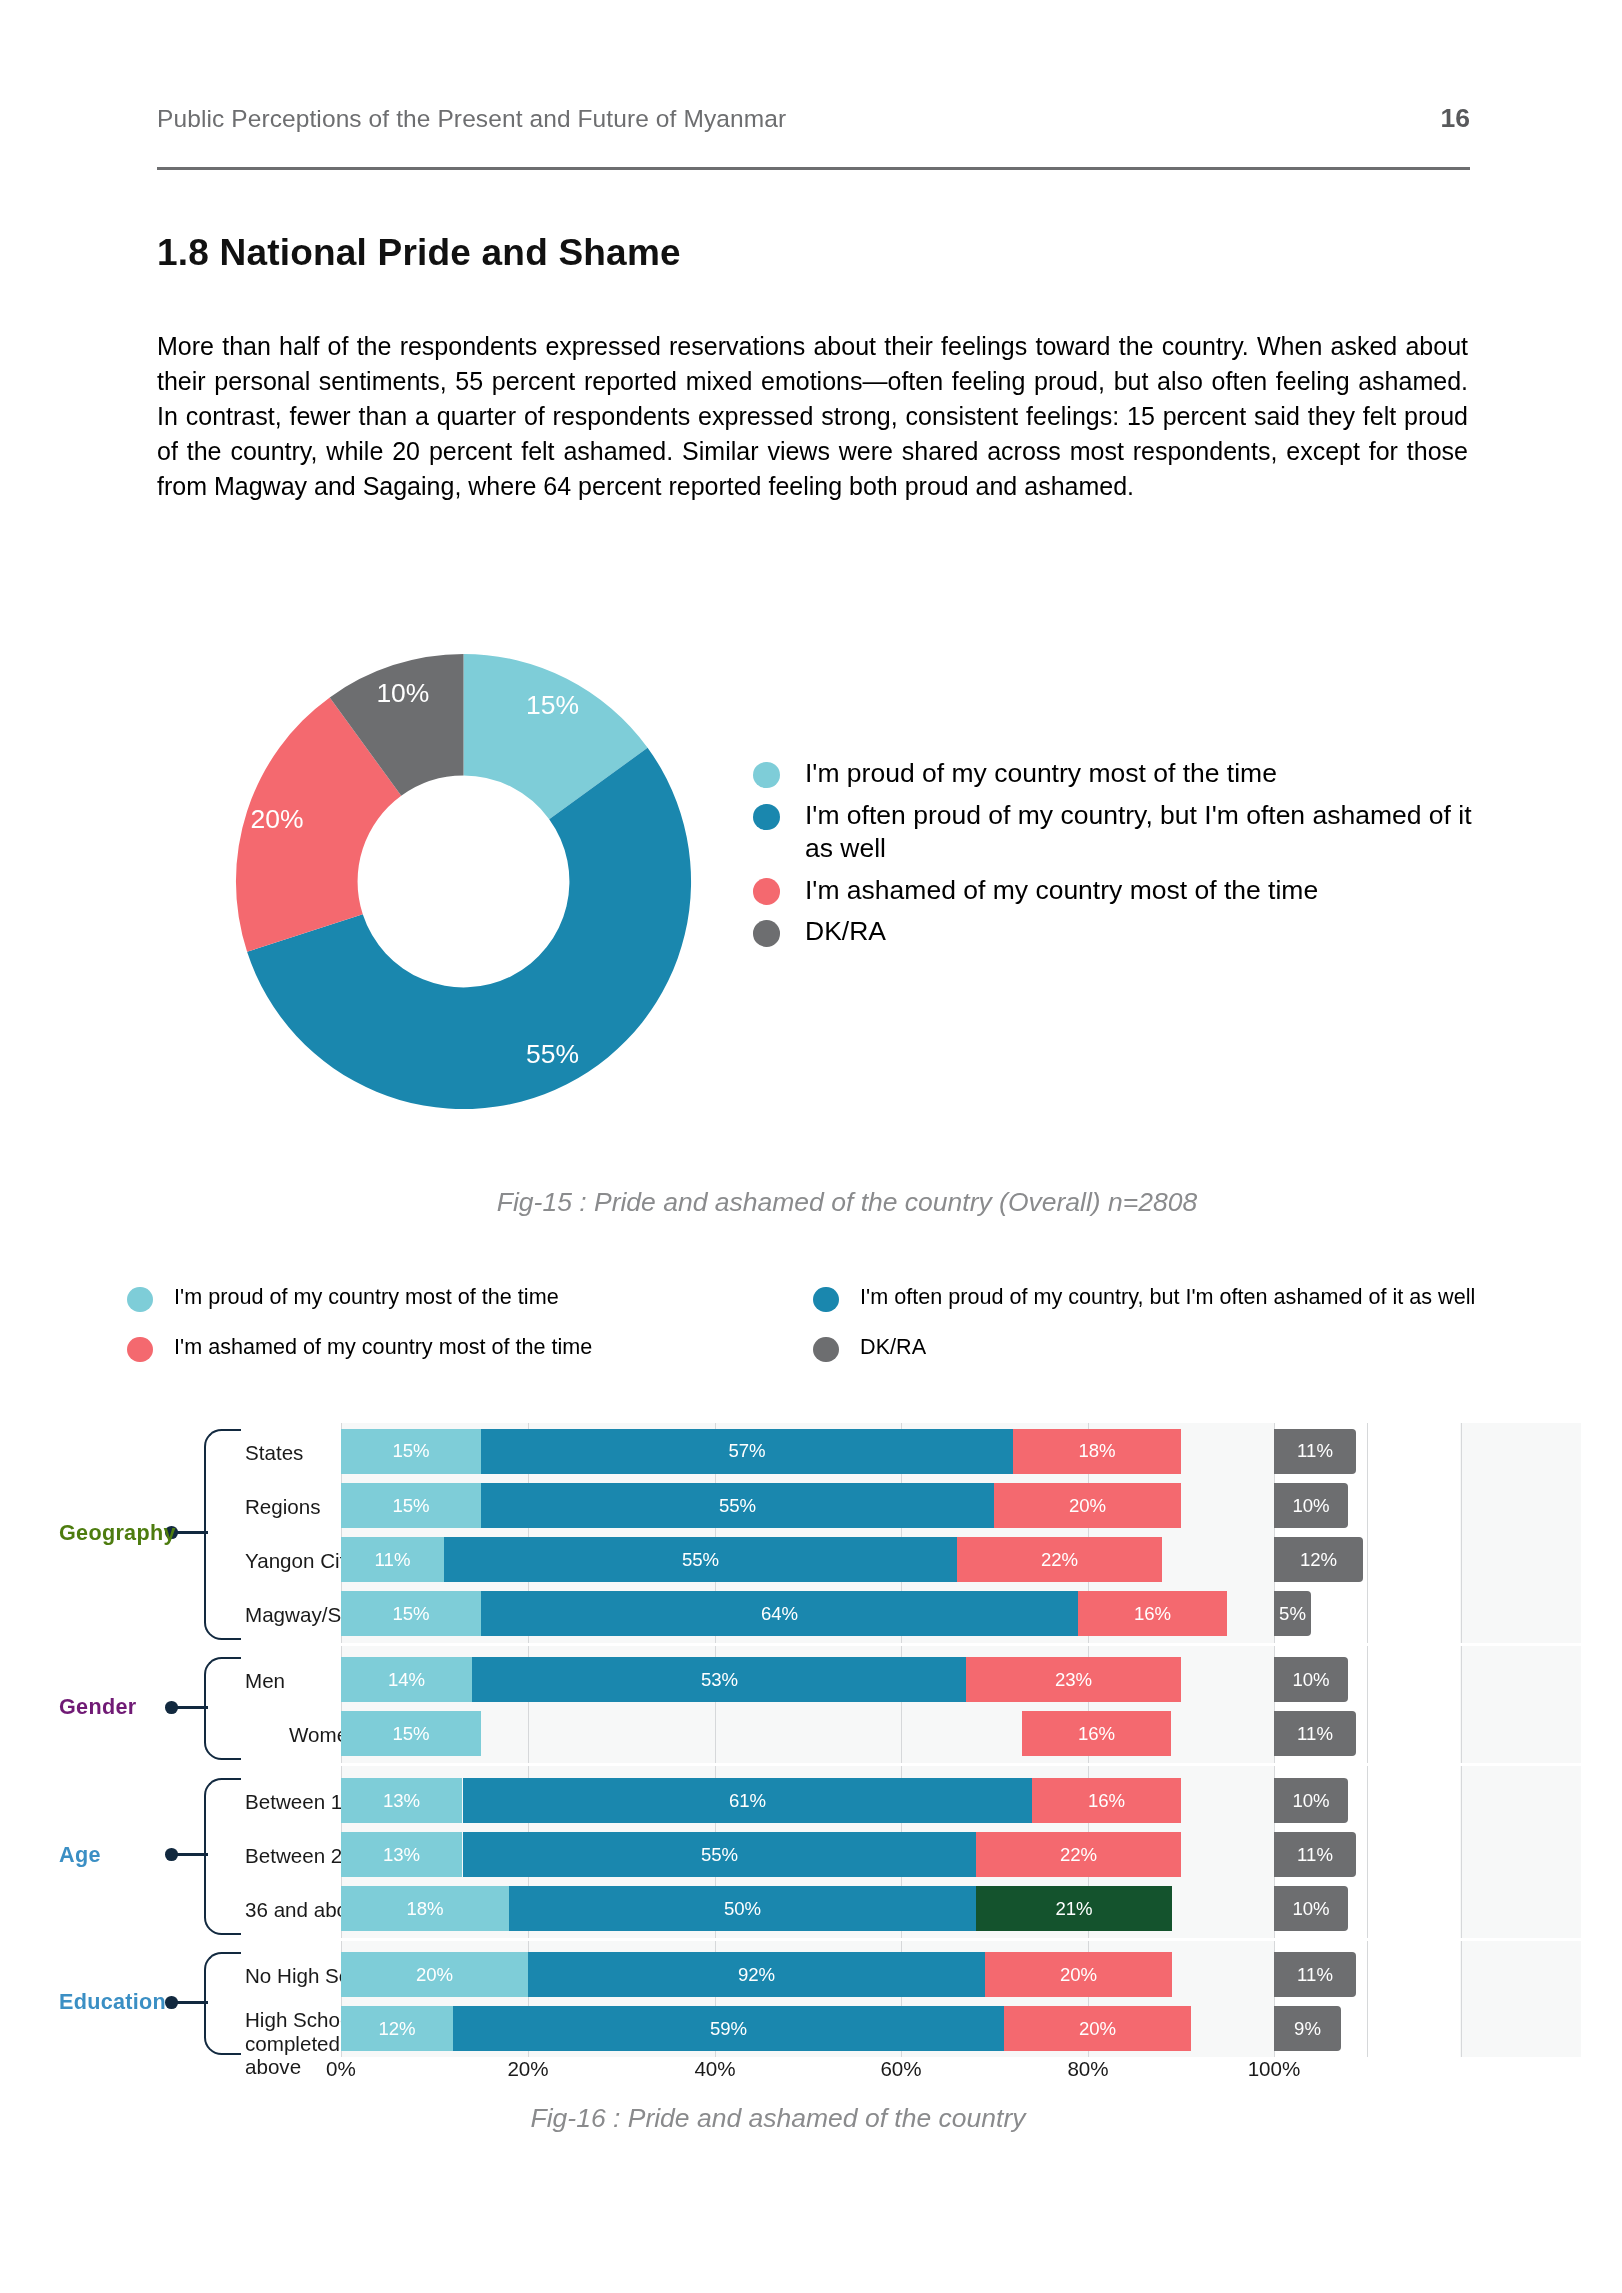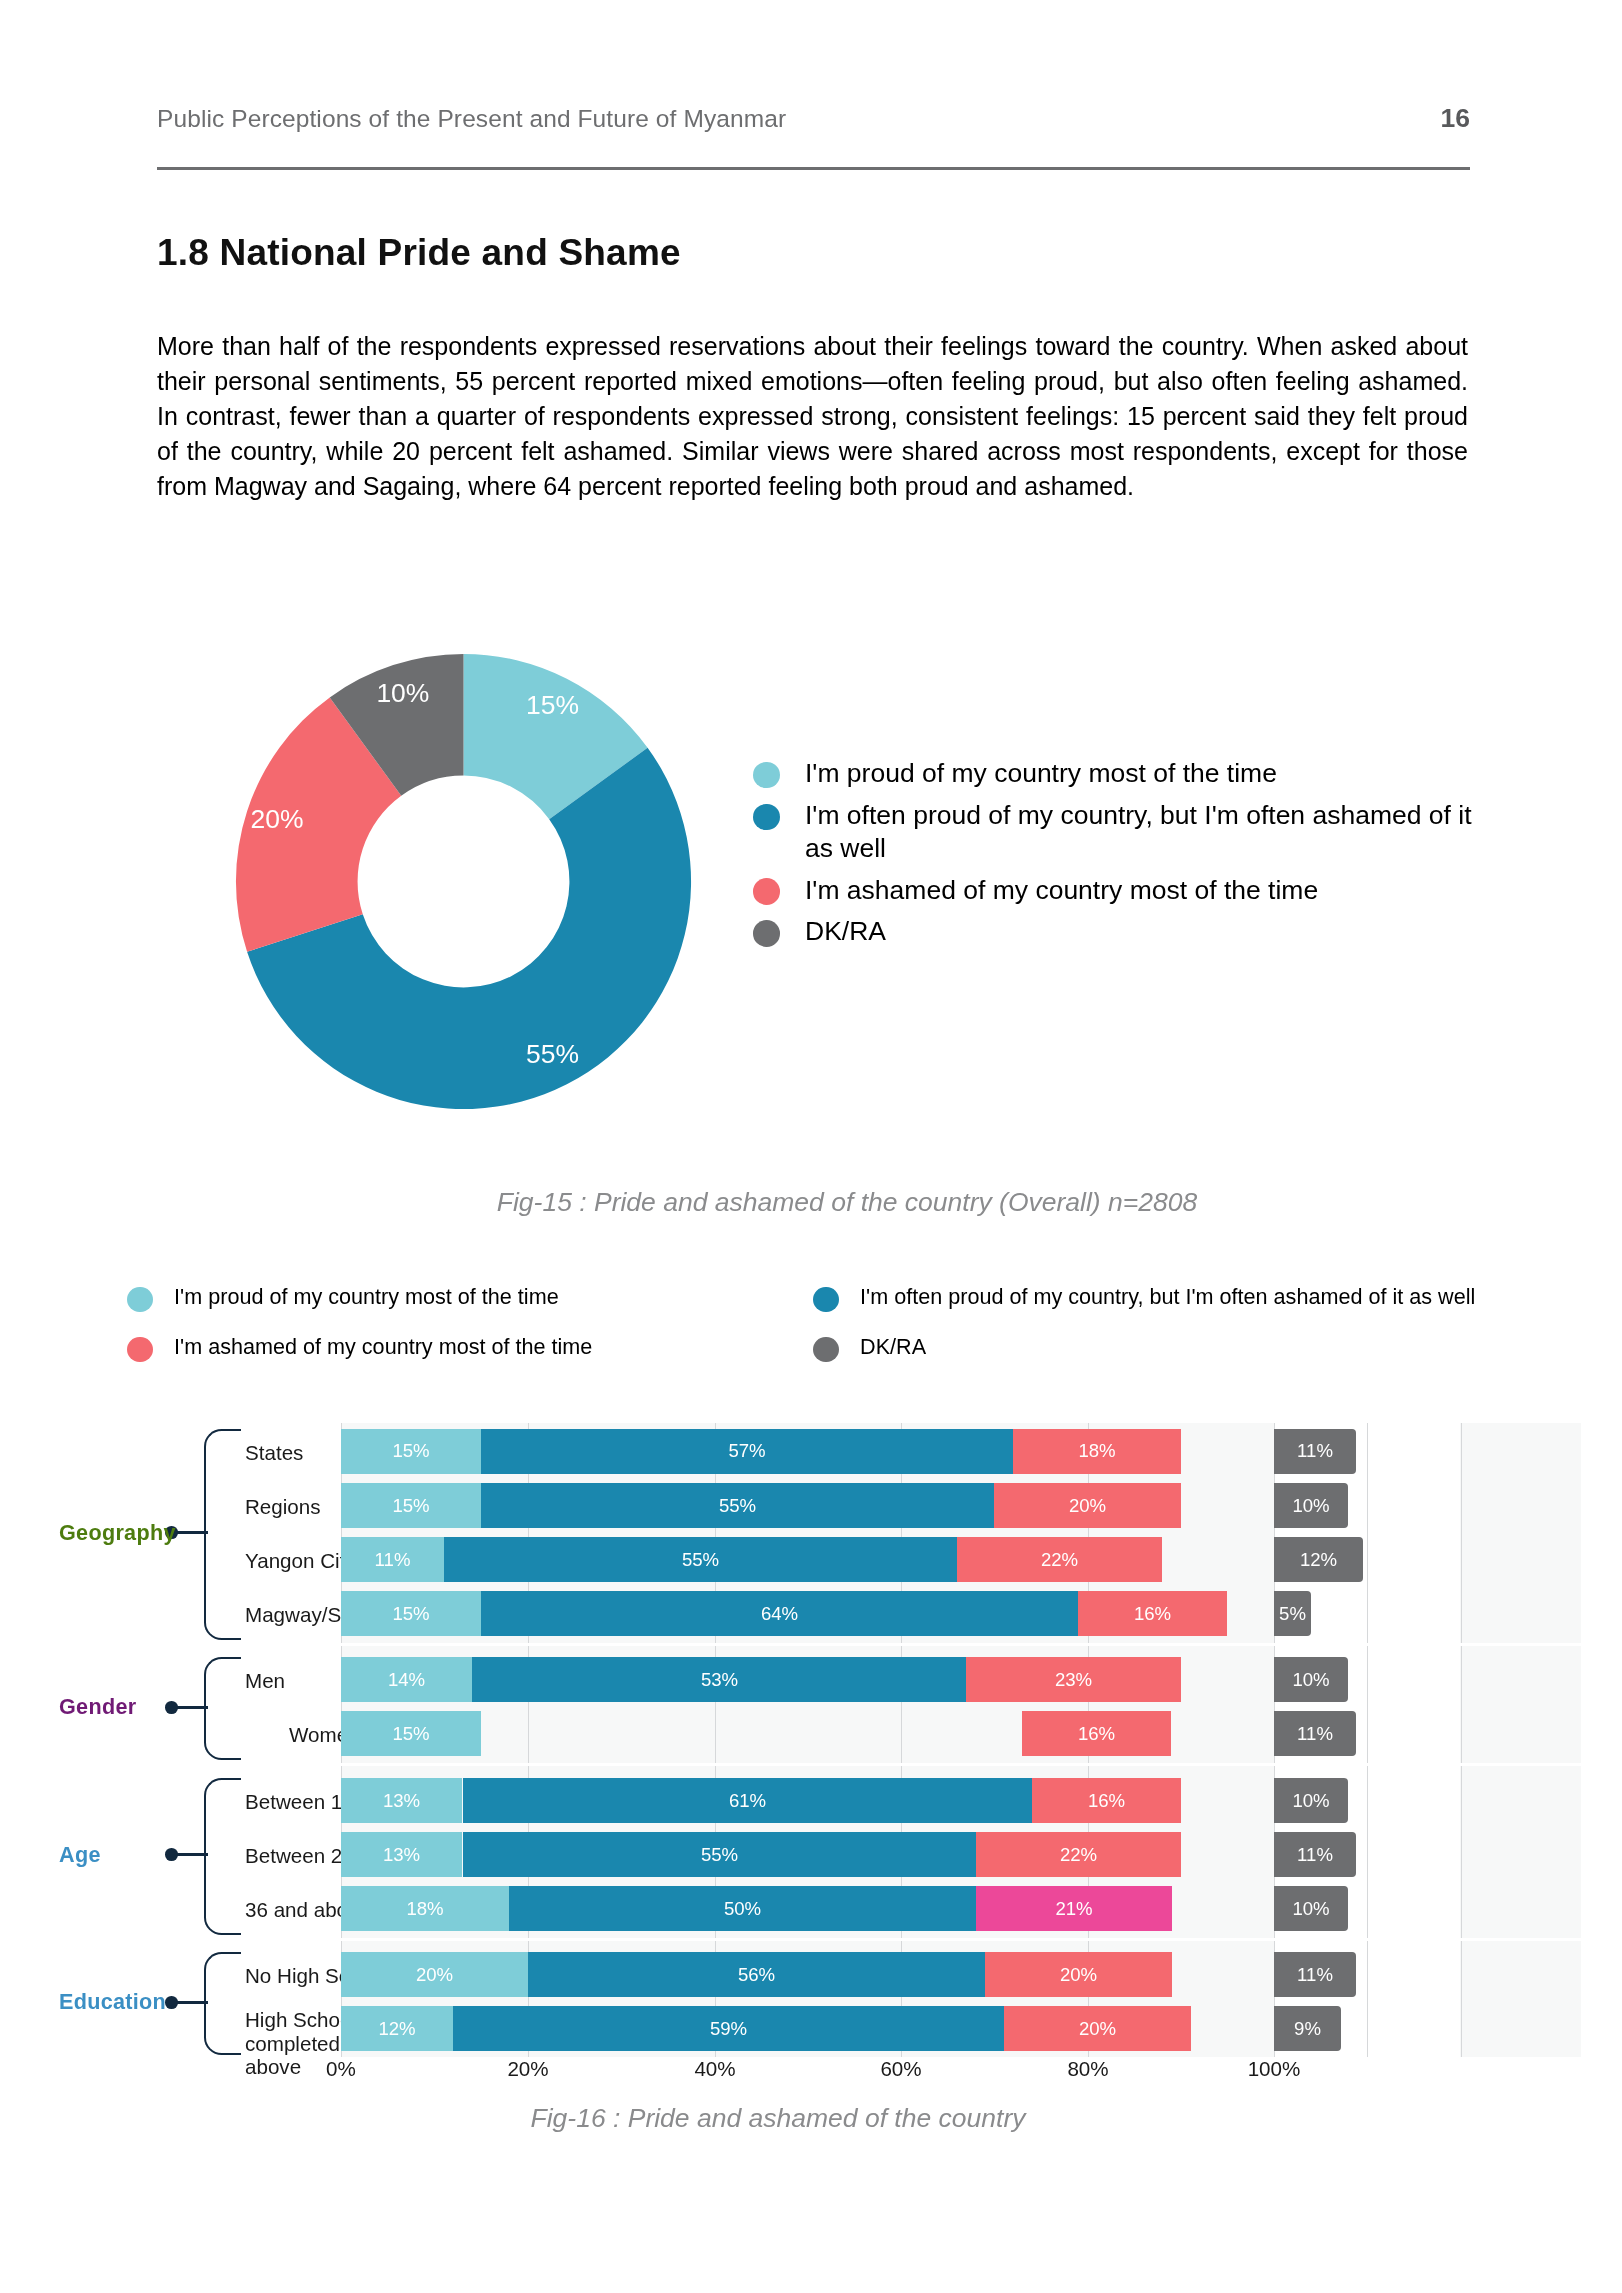--- a/index.html
+++ b/index.html
@@ -473,34 +473,34 @@
         </div>
       </div>
       <div class="bc-row" style="top: 463px; width: 1372px;">
         <div class="row-label" style="top: 11.8px;">36 and above</div>
         <div class="seg" style="left: 233px; width: 168px; background: rgb(126, 205, 216);">
           <span>18%</span>
         </div>
         <div class="seg" style="left: 401px; width: 467px; background: rgb(26, 135, 174);">
           <span>50%</span>
         </div>
-        <div class="seg" style="left: 868px; width: 196px; background: #ec4899;">
+        <div class="seg" style="left: 868px; width: 196px; background: #14532d;">
           <span>21%</span>
         </div>
         <div class="seg-dk" style="left: 1166px; width: 74px; background: rgb(109, 110, 112);">
           <span>10%</span>
         </div>
       </div>
       <div class="bc-row" style="top: 529px; width: 1372px;">
         <div class="row-label" style="top: 11.8px;">No High School</div>
         <div class="seg" style="left: 233px; width: 187px; background: rgb(126, 205, 216);">
           <span>20%</span>
         </div>
         <div class="seg" style="left: 420px; width: 457px; background: rgb(26, 135, 174);">
-          <span>56%</span>
+          <span>92%</span>
         </div>
         <div class="seg" style="left: 877px; width: 187px; background: rgb(244, 105, 111);">
           <span>20%</span>
         </div>
         <div class="seg-dk" style="left: 1166px; width: 82px; background: rgb(109, 110, 112);">
           <span>11%</span>
         </div>
       </div>
       <div class="bc-row" style="top: 583px; width: 1372px;">
         <div class="row-label two-line" style="top: 2px;">High School<br>completed and above</div>

